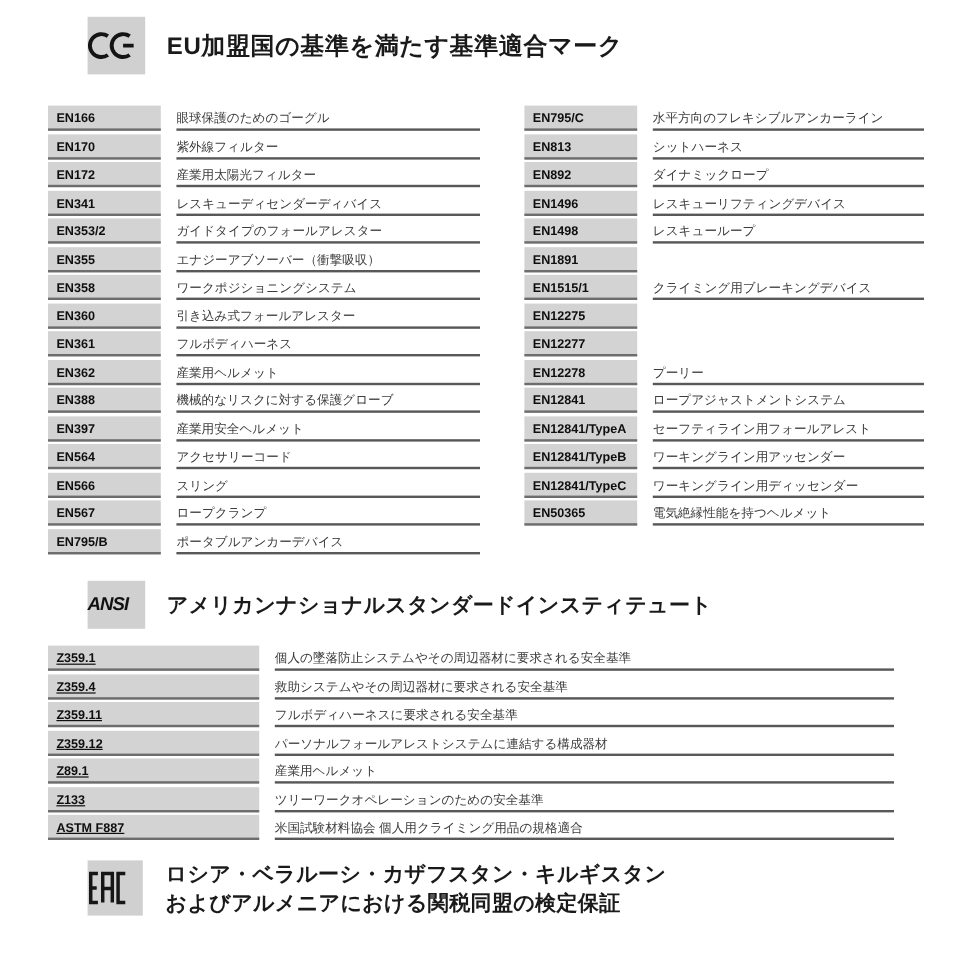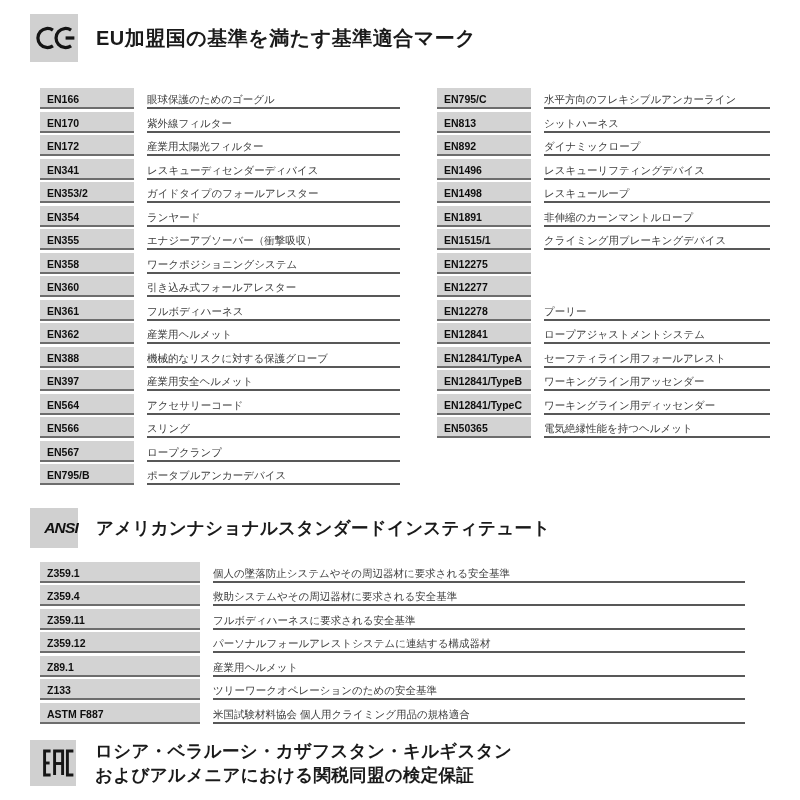--- a/index.html
+++ b/index.html
@@ -5,24 +5,24 @@
   * { margin:0; padding:0; box-sizing:border-box; }
   html,body { background:#ffffff; }
   body {
     width:800px; height:800px; overflow:hidden;
     font-family:"Liberation Sans","DejaVu Sans",sans-serif;
     color:#1a1a1a;
   }
   .page { position:relative; width:800px; height:800px; background:#fff; }
 
   
-  .sec-header { display:flex; align-items:center; }
+  .sec-header { display:flex; align-items:center;margin-left:43px; }
   .logo-box {
     background:var(--logo_box_bg,#d0d0d0);
-    display:flex; align-items:center; justify-content:flex-end; flex:0 0 auto;
+    display:flex; align-items:center; justify-content:flex-start; flex:0 0 auto;
   }
   .ce-header  { padding:14px 0 0 30px; }
   .ce-box { width:48px; height:48px; margin-right:18px; }
   .title-lg { font-size:20px; font-weight:bold; letter-spacing:0.5px; }
   .title-md { font-size:17.5px; font-weight:bold; line-height:24px; letter-spacing:0.3px; }
 
   
   .en-tables {
     display:grid; grid-template-columns:372px 345px; column-gap:25px;
     margin:26px 0 0 28px;
@@ -43,21 +43,21 @@
     color:#3c3c3c; white-space:nowrap; overflow:hidden;
   }
 
   .ansi-header { padding:20px 0 0 30px; }
   .ansi-box {
     width:48px; height:40px; margin-right:18px;
     font-style:italic; font-weight:bold; font-size:15.5px; letter-spacing:-0.8px;
     color:#111;
   }
   .ansi-table { width:717px; margin:14px 0 0 28px; }
-  .ansi-table .std-code { width:160px; }
+  .ansi-table .std-code { width:176px;text-decoration:underline; }
 
   .eac-header { padding:13px 0 0 30px; }
   .eac-box { width:46px; height:46px; margin-right:19px; }
 
   svg { display:block; }
 </style>
 </head>
 <body>
 
 <div class="page">
@@ -96,24 +96,20 @@
         <div class="std-row">
           <div class="std-code">EN341</div>
           <div class="std-desc">レスキューディセンダーディバイス</div>
         </div>
 
         <div class="std-row">
           <div class="std-code">EN353/2</div>
           <div class="std-desc">ガイドタイプのフォールアレスター</div>
         </div>
 
-        <div class="std-row">
-          <div class="std-code">EN354</div>
-          <div class="std-desc">ランヤード</div>
-        </div>
 
         <div class="std-row">
           <div class="std-code">EN355</div>
           <div class="std-desc">エナジーアブソーバー（衝撃吸収）</div>
         </div>
 
         <div class="std-row">
           <div class="std-code">EN358</div>
           <div class="std-desc">ワークポジショニングシステム</div>
         </div>
@@ -185,21 +181,20 @@
           <div class="std-desc">レスキューリフティングデバイス</div>
         </div>
 
         <div class="std-row">
           <div class="std-code">EN1498</div>
           <div class="std-desc">レスキューループ</div>
         </div>
 
         <div class="std-row">
           <div class="std-code">EN1891</div>
-          <div class="std-desc">非伸縮のカーンマントルロープ</div>
         </div>
 
         <div class="std-row">
           <div class="std-code">EN1515/1</div>
           <div class="std-desc">クライミング用ブレーキングデバイス</div>
         </div>
 
         <div class="std-row">
           <div class="std-code">EN12275</div>
         </div>

